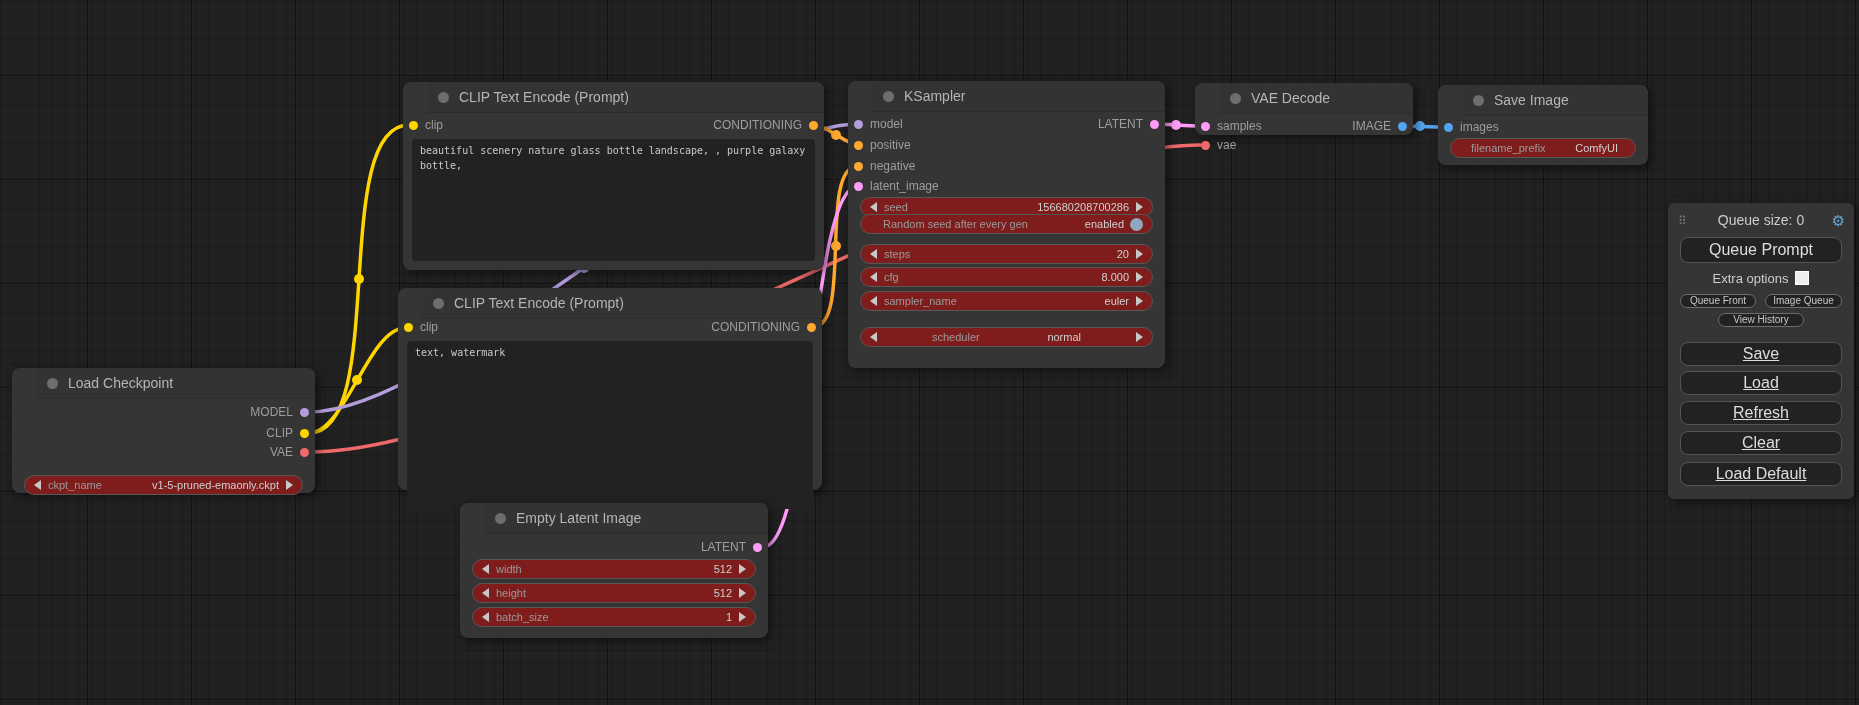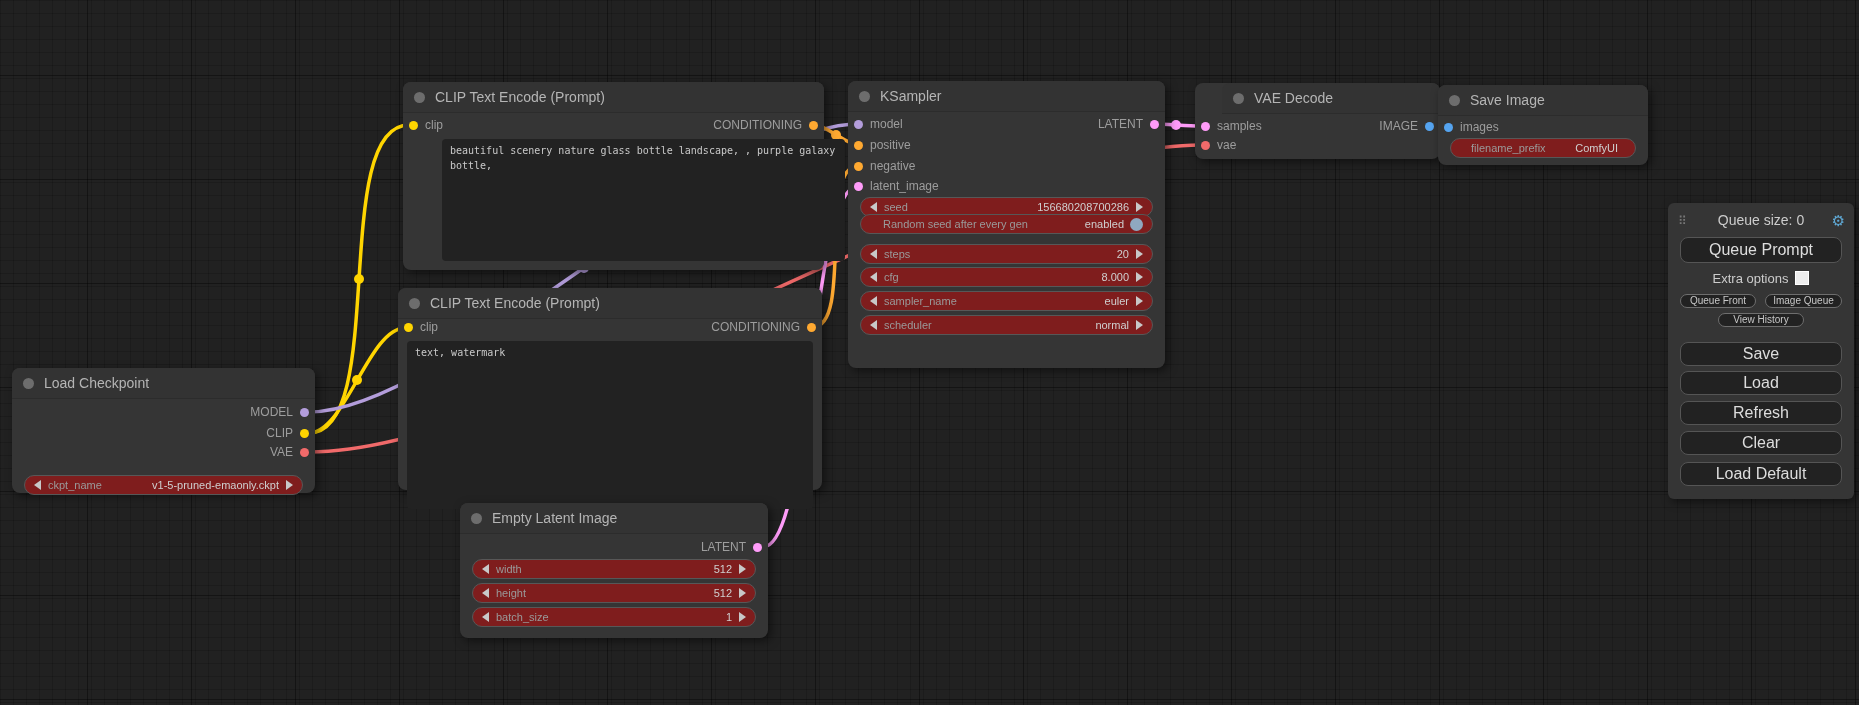--- a/index.html
+++ b/index.html
@@ -13,21 +13,21 @@
       linear-gradient(rgba(0,0,0,.16) 1px, transparent 1px),
       linear-gradient(90deg, rgba(0,0,0,.16) 1px, transparent 1px);
     background-size:104px 104px,104px 104px,13px 13px,13px 13px;
     background-position:-29px -29px,-17px -17px,0 0,0 0;
   }
   #links{position:absolute;left:0;top:0;z-index:1;}
   .node{position:absolute;z-index:2;background:#353535;border-radius:8px;
         box-shadow:3px 3px 10px rgba(0,0,0,.5);}
   .ntitle{height:30px;line-height:30px;padding-left:32px;font-size:14px;color:#b5b5b5;
           background:#333333;border-radius:8px 8px 0 0;border-bottom:1px solid #2c2c2c;
-          position:relative;white-space:nowrap;overflow:hidden;}
+          position:relative;white-space:nowrap;overflow:hidden;margin-left:24px;}
   .tdot{position:absolute;left:11px;top:10px;width:11px;height:11px;border-radius:50%;background:#6d6d6d;}
   .slot{position:absolute;height:16px;display:flex;align-items:center;gap:7px;
         font-size:12px;color:#9d9d9d;white-space:nowrap;}
   .slot.in{left:6px;}
   .slot.out{right:6px;flex-direction:row-reverse;}
   .pdot{width:9px;height:9px;border-radius:50%;flex:0 0 auto;}
   .widget{position:absolute;height:20px;background:#7f1d1d;border:1px solid #575757;border-radius:11px;
           display:flex;align-items:center;font-size:11px;padding:0 9px;box-sizing:border-box;}
   .wlabel{color:#9a9a9a;margin-left:7px;white-space:nowrap;}
   .wvalue{color:#cfcfcf;margin-left:auto;margin-right:7px;white-space:nowrap;}
@@ -41,21 +41,21 @@
   .toggle-circle{width:13px;height:13px;border-radius:50%;background:#8fa8c0;flex:0 0 auto;margin-left:6px;}
   
   #queue-panel{position:absolute;left:1668px;top:203px;width:186px;height:296px;z-index:3;
         background:#353535;border-radius:6px;box-shadow:3px 3px 10px rgba(0,0,0,.5);}
   .qheader{position:absolute;top:9px;left:0;width:100%;height:18px;}
   .qdrag{position:absolute;left:10px;top:2px;font-size:12px;color:#777;line-height:14px;}
   .qsize{position:absolute;left:0;width:100%;text-align:center;font-size:14px;color:#cccccc;}
   .qgear{position:absolute;right:9px;top:0px;font-size:15px;color:#5fa8d4;line-height:18px;}
   .btn{position:absolute;left:12px;width:162px;background:#222222;border:1px solid #555555;
        border-radius:8px;color:#dddddd;text-align:center;box-sizing:border-box;cursor:pointer;}
-  .btn.big{height:24px;line-height:22px;font-size:16px;}
+  .btn.big{height:24px;line-height:22px;font-size:16px;text-decoration:underline;}
   .btn.main{height:26px;line-height:24px;font-size:16px;top:34px;}
   .btn.small{height:14px;line-height:12px;font-size:10px;border-radius:9px;border-color:#6e6e6e;color:#c7c7c7;}
   .extra-row{position:absolute;top:68px;left:0;width:100%;text-align:center;font-size:13px;color:#cccccc;}
   .chk{display:inline-block;width:12px;height:12px;background:#ededed;border:1px solid #ffffff;
        vertical-align:-2px;margin-left:7px;}
 </style>
 </head>
 <body>
 
 <svg id="links" width="1859" height="705">
@@ -114,21 +114,21 @@
     <span>CLIP Text Encode (Prompt)</span>
   </div>
   <div class="slot in" style="top:35px">
     <span class="pdot" style="background:#FFD500"></span>
     <span>clip</span>
   </div>
   <div class="slot out" style="top:35px">
     <span class="pdot" style="background:#FFA931"></span>
     <span>CONDITIONING</span>
   </div>
-  <div class="prompt-box" style="left:9px;top:57px;width:403px;height:122px;margin-left:30px;">beautiful scenery nature glass bottle landscape, , purple galaxy bottle,</div>
+  <div class="prompt-box" style="left:9px;top:57px;width:403px;height:122px;">beautiful scenery nature glass bottle landscape, , purple galaxy bottle,</div>
 </div>
 
 <div class="node" style="left:398px;top:288px;width:424px;height:202px;">
   <div class="ntitle">
     <span class="tdot"></span>
     <span>CLIP Text Encode (Prompt)</span>
   </div>
   <div class="slot in" style="top:31px">
     <span class="pdot" style="background:#FFD500"></span>
     <span>clip</span>
@@ -188,21 +188,21 @@
     <span class="wlabel">cfg</span>
     <span class="wvalue">8.000</span>
     <span class="arrR"></span>
   </div>
   <div class="widget" style="left:12px;top:210px;width:293px;">
     <span class="arrL"></span>
     <span class="wlabel">sampler_name</span>
     <span class="wvalue">euler</span>
     <span class="arrR"></span>
   </div>
-  <div class="widget" style="left:12px;top:234px;width:293px;">
+  <div class="widget" style="left:12px;top:246px;width:293px;gap:48px;">
     <span class="arrL"></span>
     <span class="wlabel">scheduler</span>
     <span class="wvalue">normal</span>
     <span class="arrR"></span>
   </div>
 </div>
 
 <div class="node" style="left:460px;top:503px;width:308px;height:135px;">
   <div class="ntitle">
     <span class="tdot"></span>
@@ -225,21 +225,21 @@
     <span class="arrR"></span>
   </div>
   <div class="widget" style="left:12px;top:104px;width:284px;">
     <span class="arrL"></span>
     <span class="wlabel">batch_size</span>
     <span class="wvalue">1</span>
     <span class="arrR"></span>
   </div>
 </div>
 
-<div class="node" style="left:1195px;top:83px;width:218px;height:76px;padding-left:27px;">
+<div class="node" style="left:1195px;top:83px;width:218px;height:52px;">
   <div class="ntitle">
     <span class="tdot"></span>
     <span>VAE Decode</span>
   </div>
   <div class="slot in" style="top:35px">
     <span class="pdot" style="background:#FF9CF9"></span>
     <span>samples</span>
   </div>
   <div class="slot in" style="top:54px">
     <span class="pdot" style="background:#F16A6A"></span>

